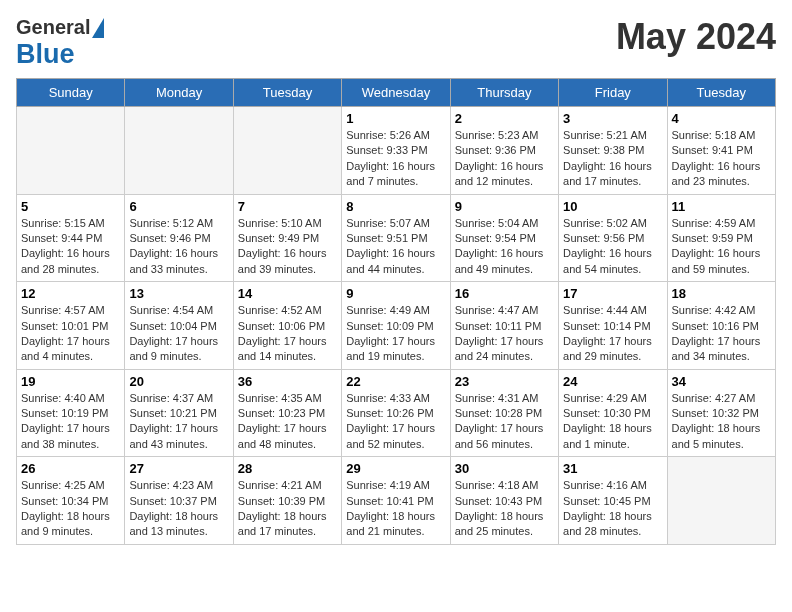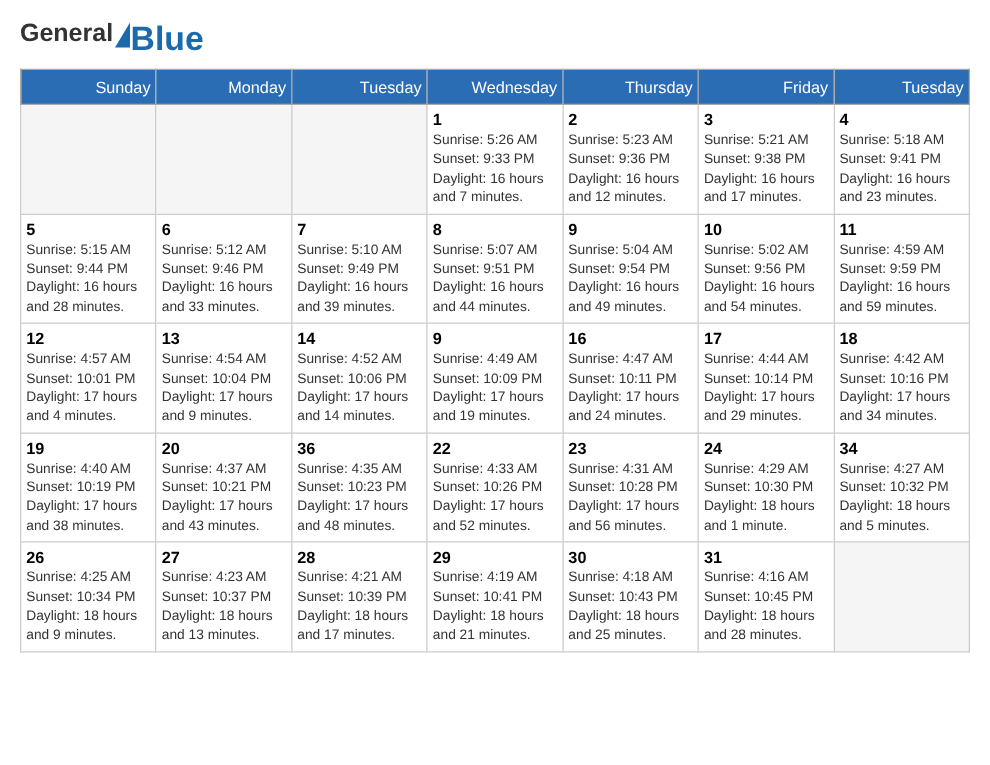--- a/index.html
+++ b/index.html
@@ -11,21 +11,21 @@
       padding: 16px;
     }
     .header {
       display: flex;
       justify-content: space-between;
       align-items: flex-start;
       margin-bottom: 8px;
     }
     .logo {
       display: flex;
-      flex-direction: row;
+      flex-direction: column;
       align-items: flex-start;
     }
     .logo-text {
       display: flex;
       align-items: center;
     }
     .logo-general {
       font-size: 20px;
       font-weight: bold;
       color: #333;
@@ -57,21 +57,21 @@
     }
     .calendar {
       width: 100%;
       border-collapse: collapse;
       font-size: 11px;
     }
     .calendar th {
       background: #2a6db5;
       color: #fff;
       padding: 6px 4px;
-      text-align: right;
+      text-align: center;
       font-size: 13px;
       font-weight: normal;
       border: 1px solid #aaa;
       margin-top: 44px;
     }
     .calendar td {
       vertical-align: top;
       border: 1px solid #ccc;
       padding: 4px;
       width: calc(100% / 7);
@@ -97,20 +97,21 @@
 
 <div class="header">
   <div class="logo">
     <div class="logo-text">
       <span class="logo-general">General</span>
       <span class="logo-triangle"></span>
     </div>
     <span class="logo-blue">Blue</span>
   </div>
   <div class="title-block">
+    <div class="month-year">May 2024</div>
   </div>
 </div>
 
 <table class="calendar">
   <thead>
     <tr>
     <th>Sunday</th>
         <th>Monday</th>
         <th>Tuesday</th>
         <th>Wednesday</th>

